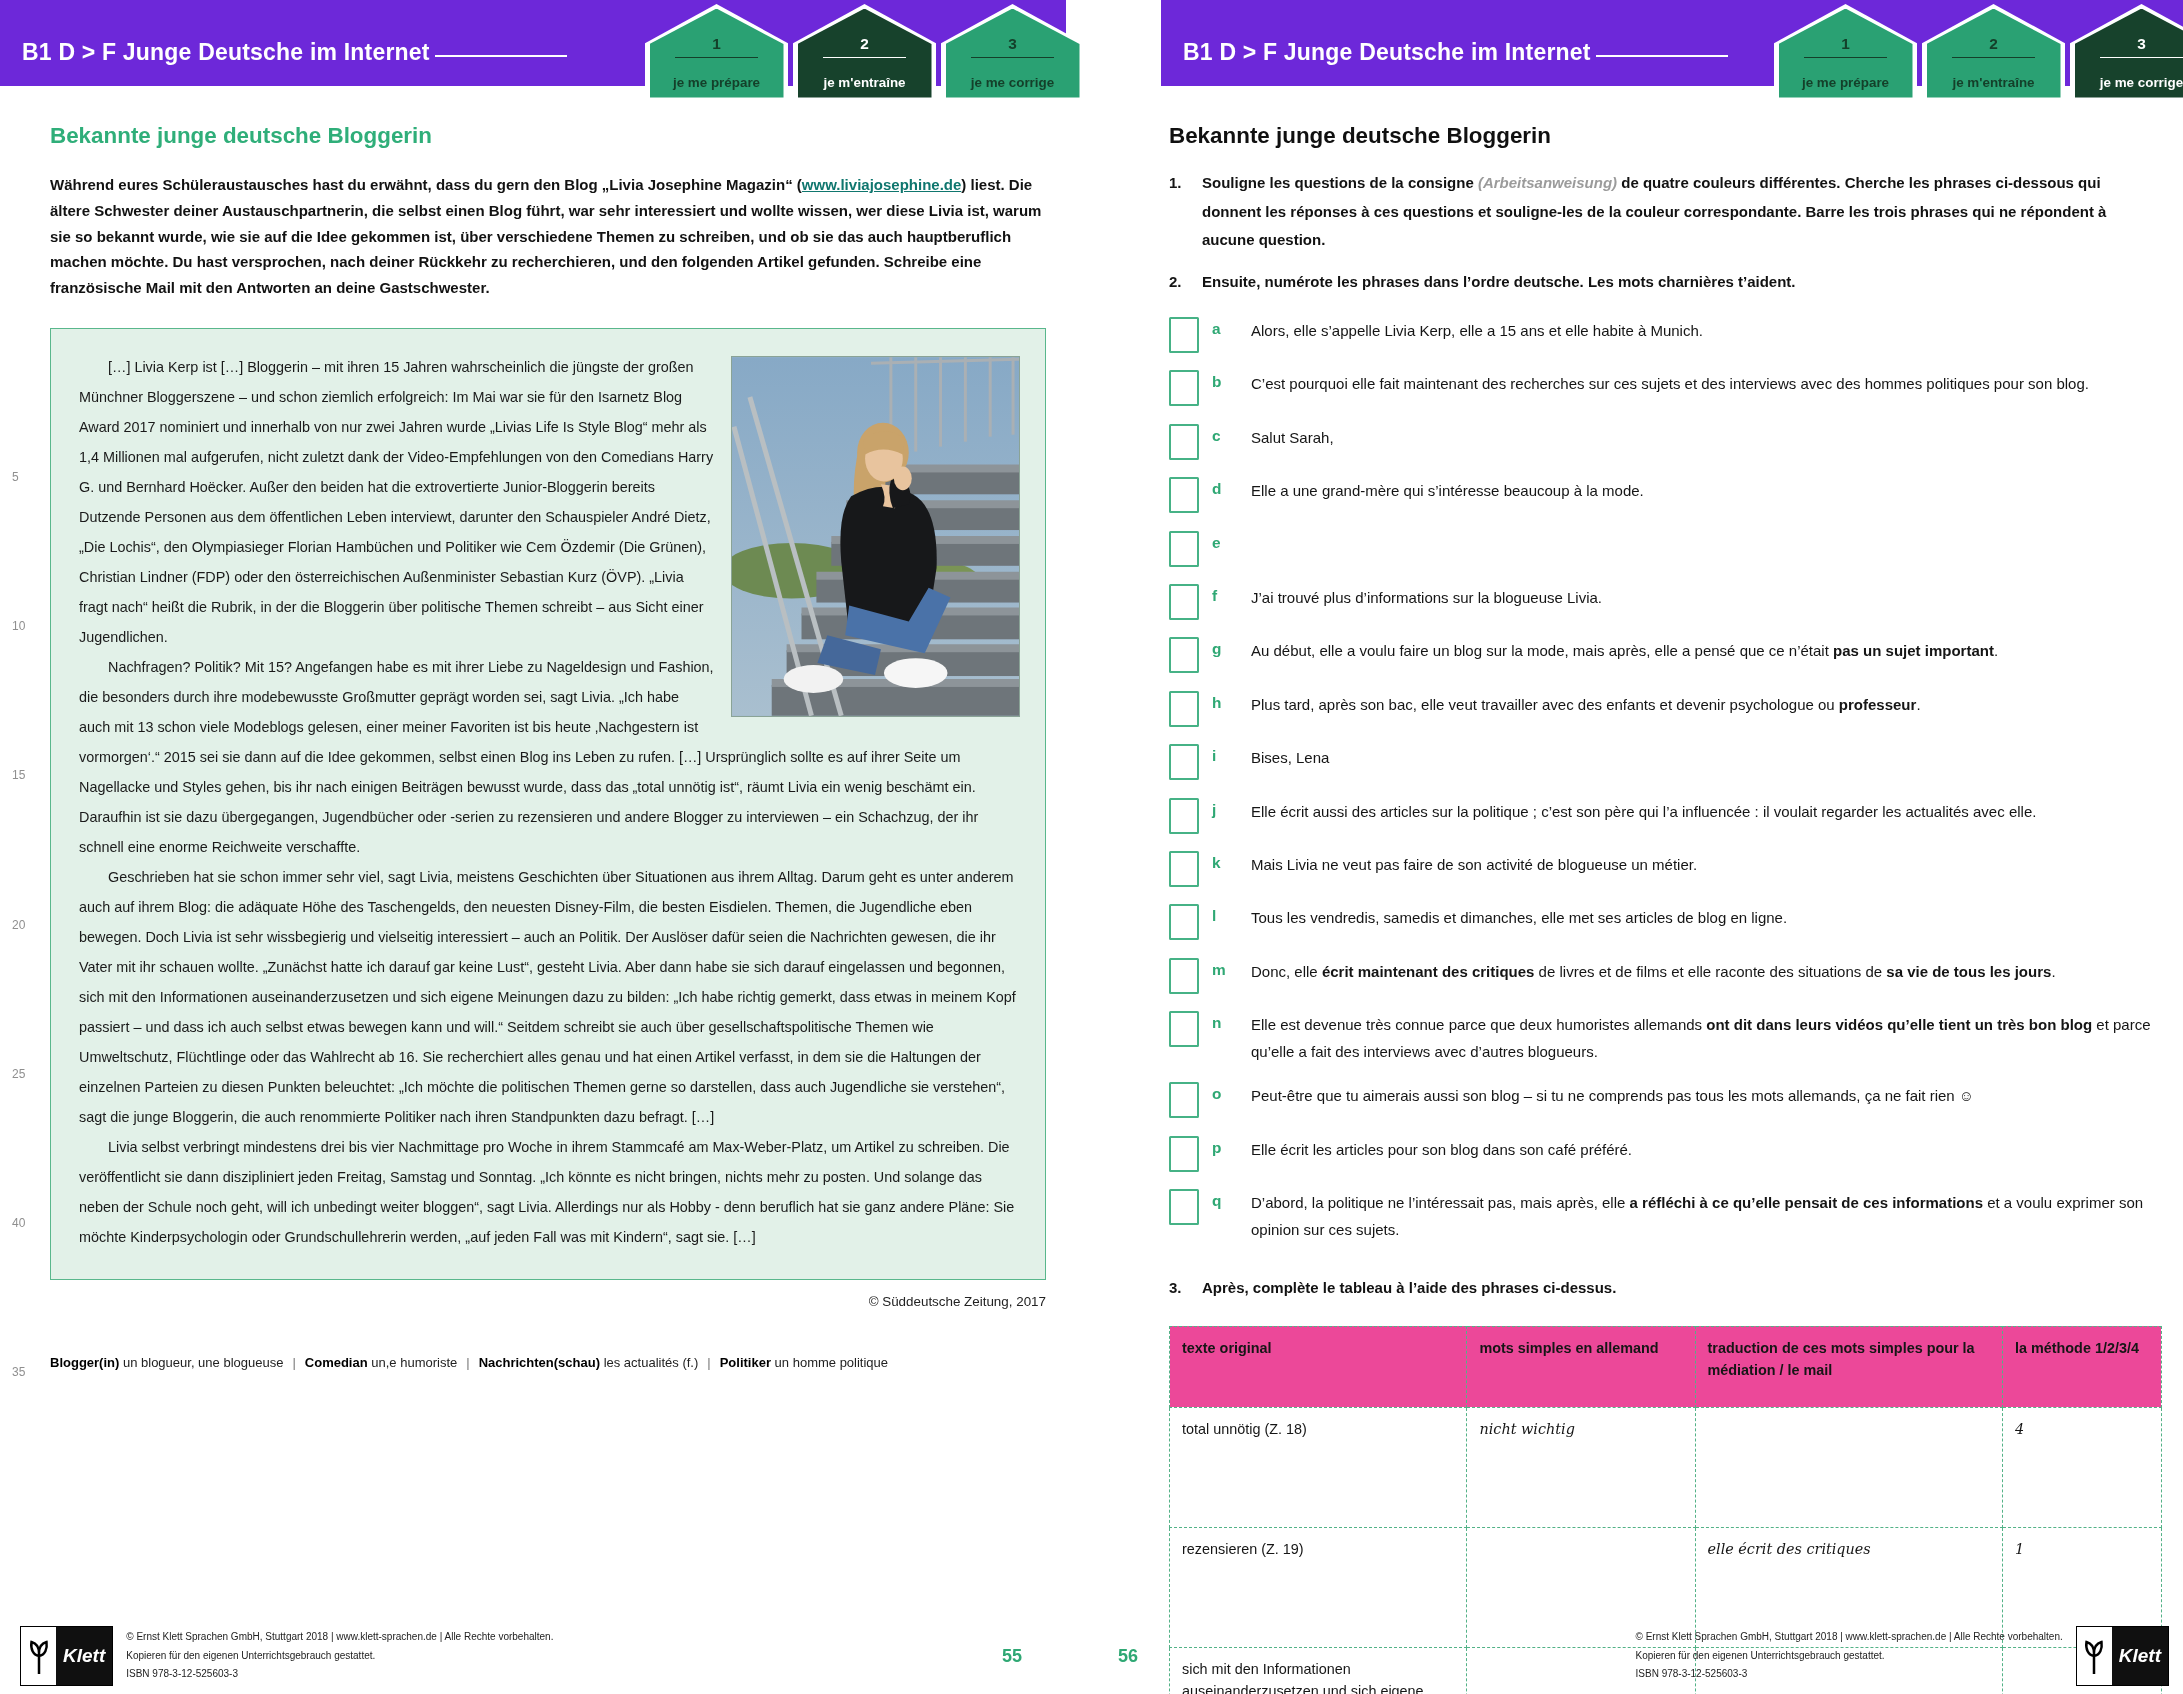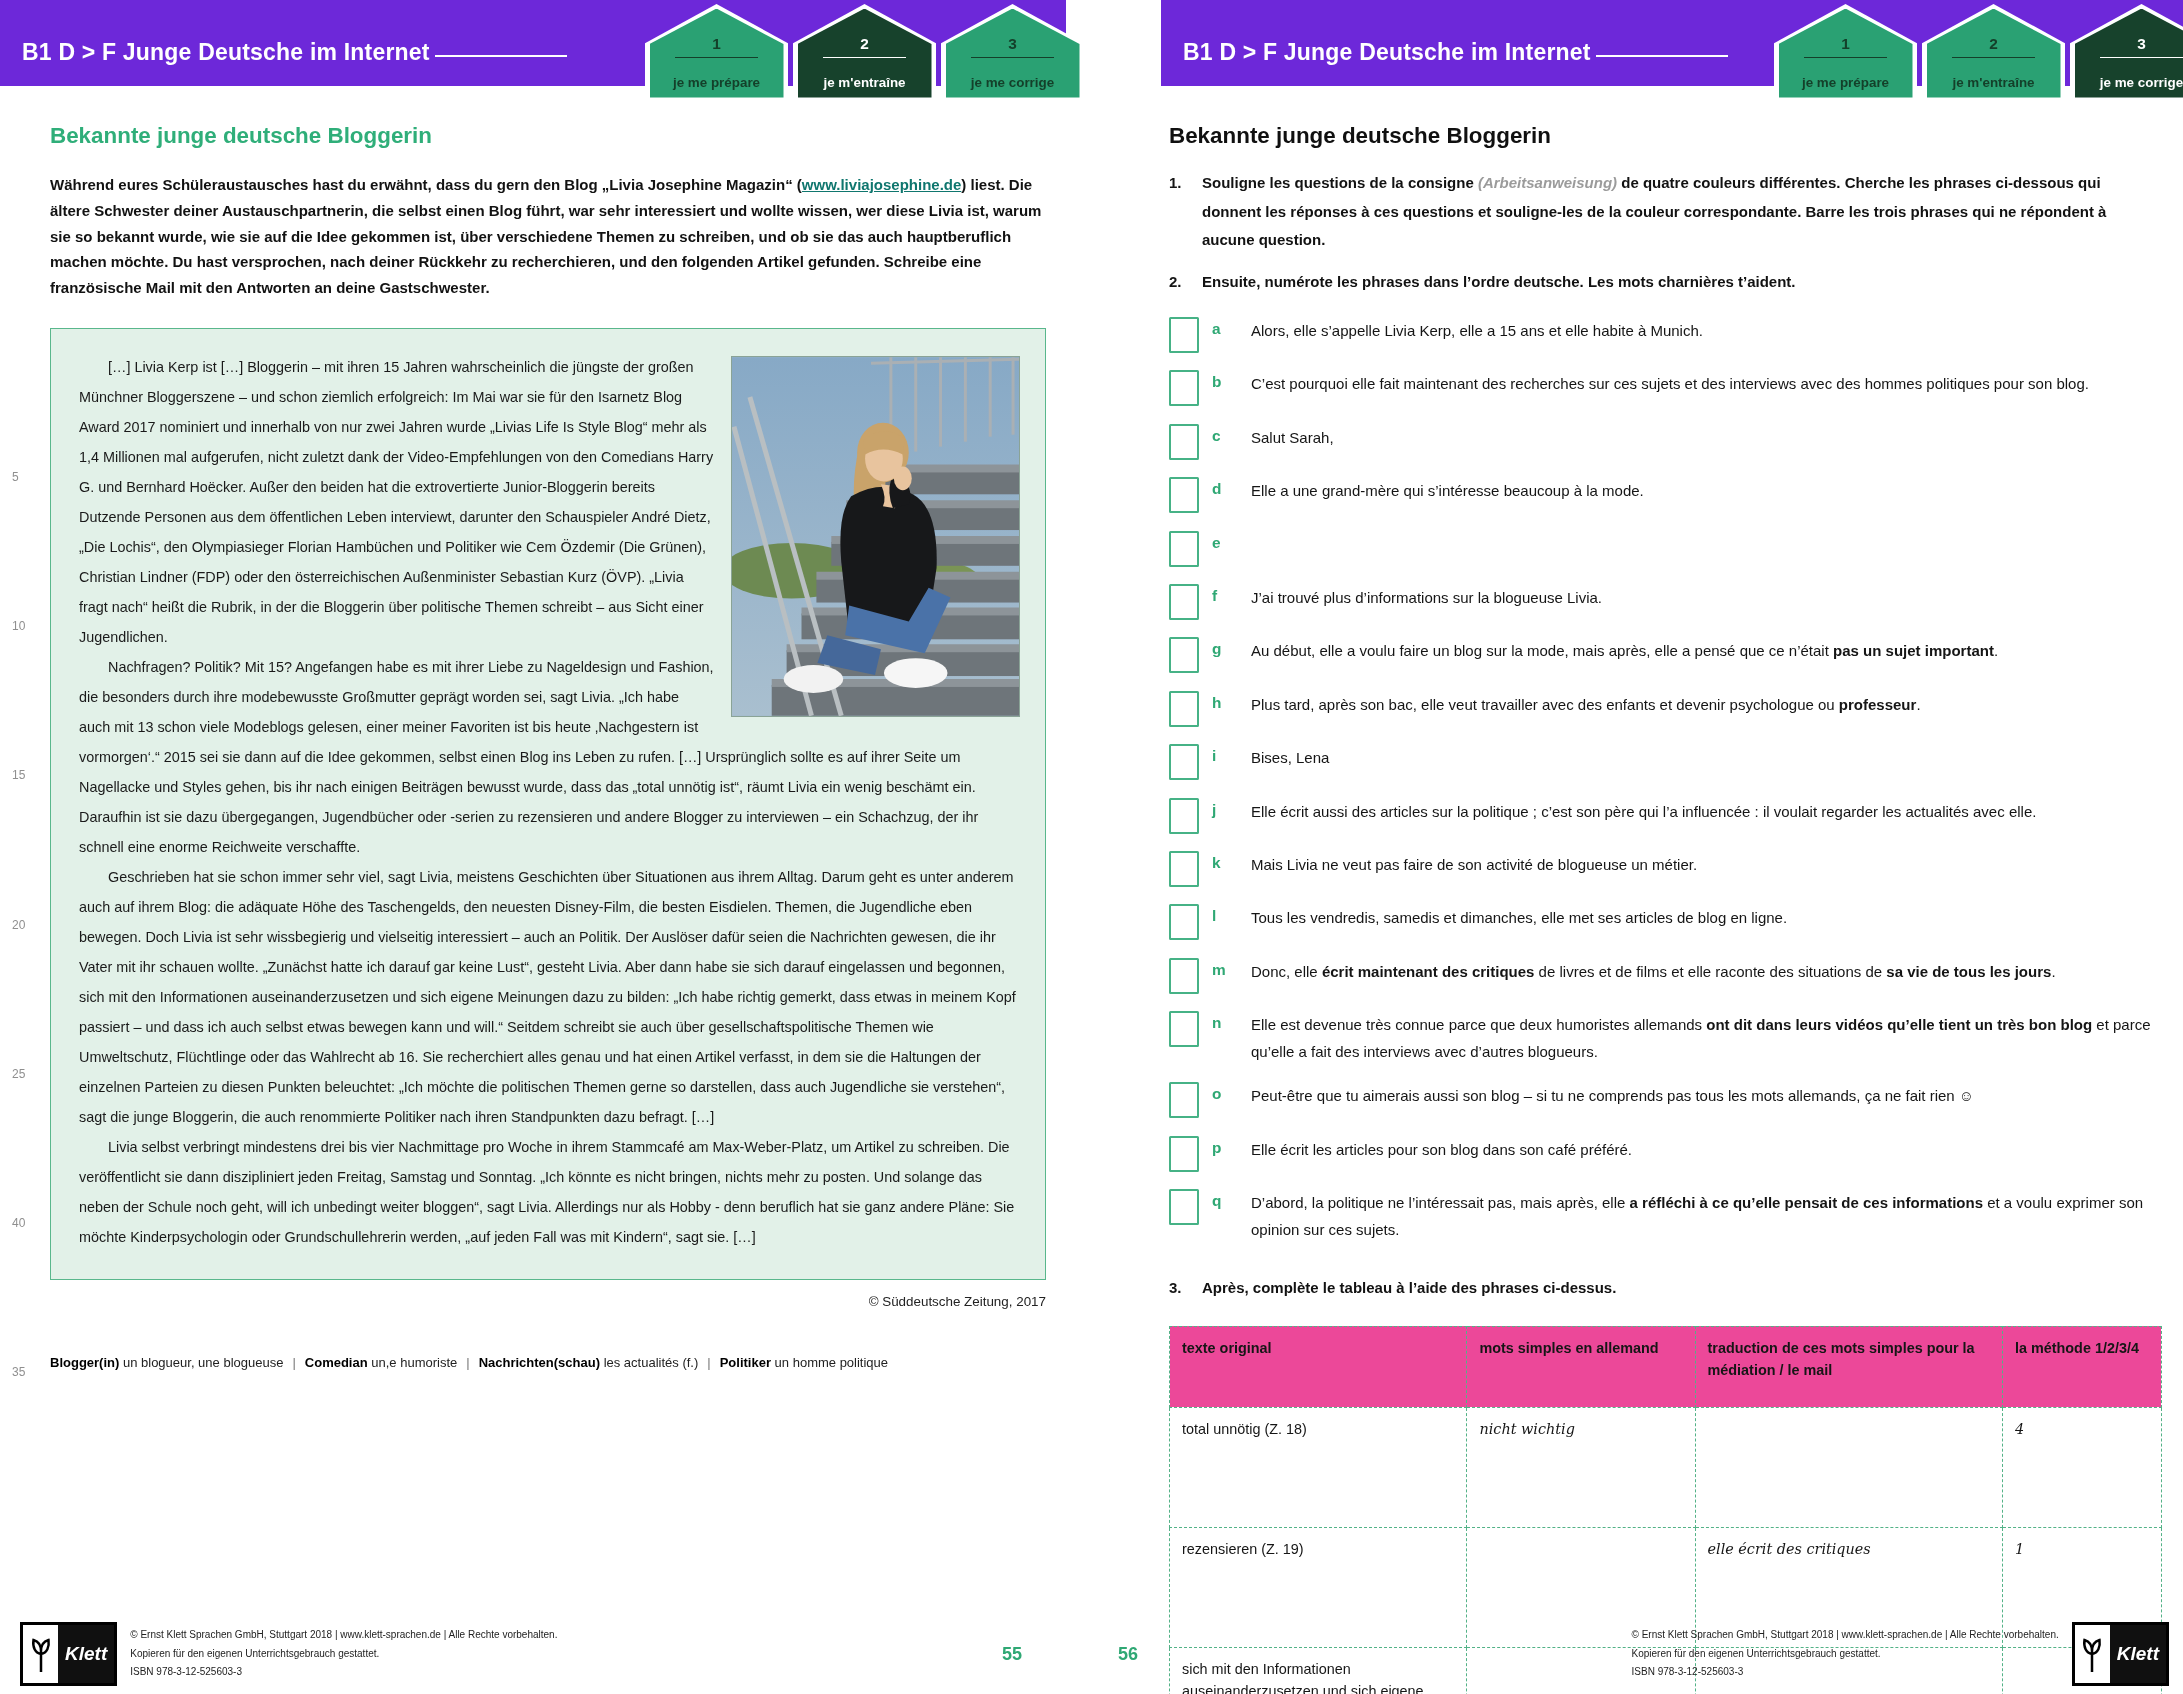--- a/index.html
+++ b/index.html
@@ -79,21 +79,21 @@
     border:1.5px dashed #53b287;padding:10px 12px;vertical-align:top;
     font-size:14.4px;line-height:1.55;text-align:left;color:#161616;
   }
   .mtable th{background:#ec4899;font-weight:bold;height:60px;}
   .hw{font-family:"DejaVu Serif", serif;font-style:italic;color:#54bb95;font-size:16.4px;}
 
   
   .footer{position:absolute;bottom:8px;display:flex;align-items:center;}
   .page-left .footer{left:20px;right:70px;}
   .page-right .footer{left:26px;right:15px;}
-  .klett{display:flex;height:58px;border:3px solid #000000;flex:none;}
+  .klett{display:flex;height:58px;border:1px solid #000000;flex:none;}
   .klett-sym{width:35px;background:#ffffff;display:grid;place-items:center;}
   .klett-name{background:#101010;color:#ffffff;display:flex;align-items:center;padding:0 7px;font-size:19px;font-weight:bold;font-style:italic;}
   .copy{font-size:10px;line-height:1.85;color:#222;margin:0 13px;}
   .pagenum{font-size:18px;font-weight:bold;color:#2fa874;}
   .page-left .pagenum{margin-left:auto;}
   .page-right .copy{margin-left:auto;text-align:left;}
 </style>
 </head>
 <body>
 

